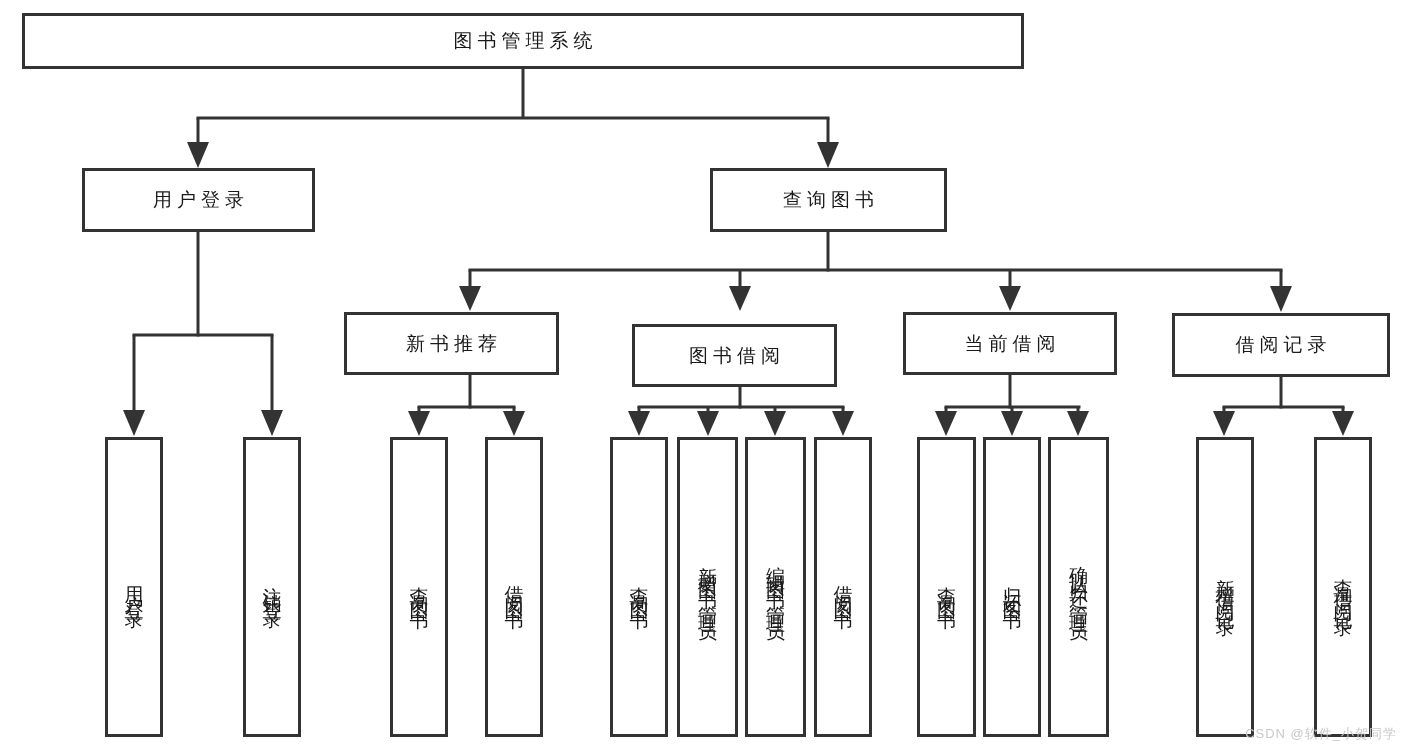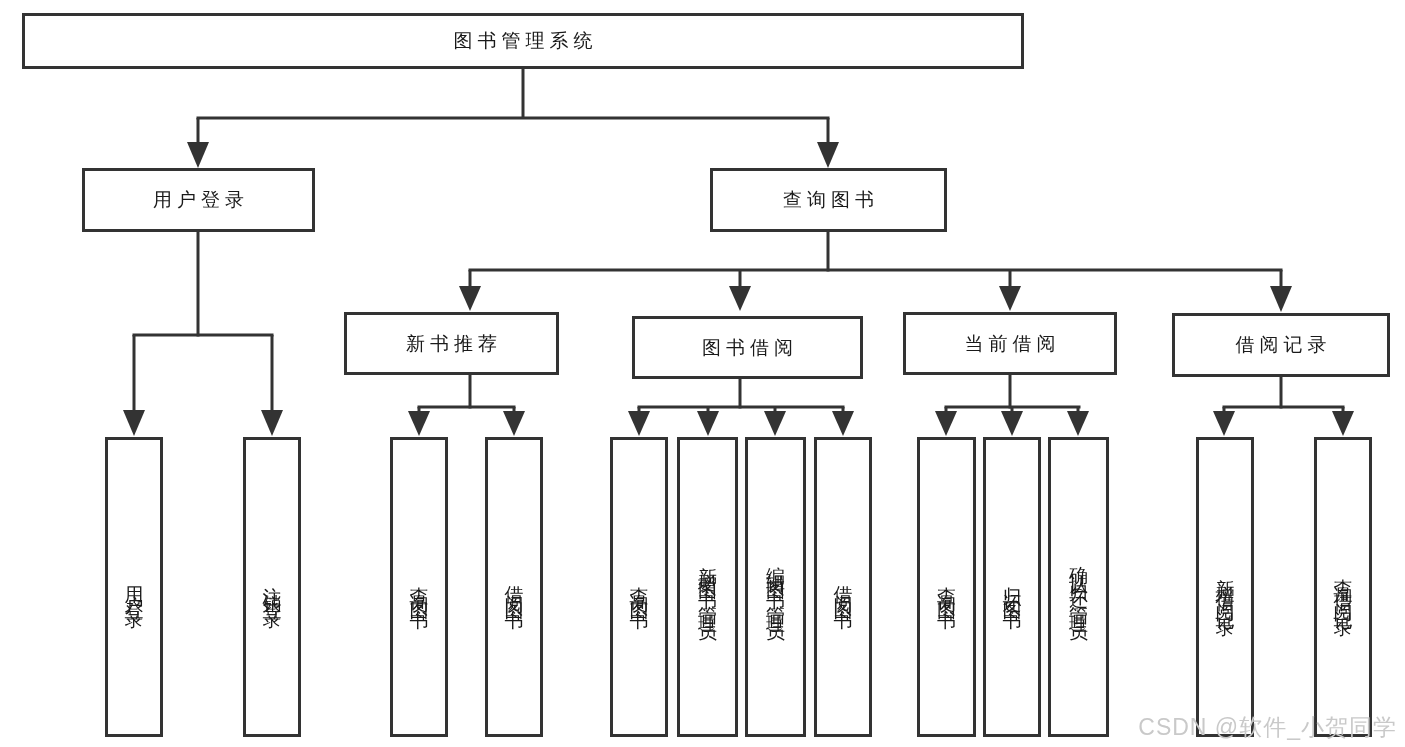--- a/index.html
+++ b/index.html
@@ -31,21 +31,21 @@
   .node.v span{
     writing-mode:vertical-rl;
     font-size:19px;
     letter-spacing:8px;
     line-height:1.15;
   }
   .watermark{
     position:absolute;
     right:8px;
     bottom:4px;
-    font-size:23px;
+    font-size:13px;
     color:#c9c9c9;
     letter-spacing:1px;
     z-index:3;
     white-space:nowrap;
   }
 </style>
 </head>
 <body>
 
 <div id="canvas">
@@ -122,21 +122,21 @@
   <div class="node h" style="left:82px;top:168px;width:233px;height:64px">
     <span>用户登录</span>
   </div>
   <div class="node h" style="left:710px;top:168px;width:237px;height:64px">
     <span>查询图书</span>
   </div>
 
   <div class="node h" style="left:344px;top:312px;width:215px;height:63px">
     <span>新书推荐</span>
   </div>
-  <div class="node h" style="left:632px;top:316px;width:231px;height:63px">
+  <div class="node h" style="left:632px;top:324px;width:205px;height:63px">
     <span>图书借阅</span>
   </div>
   <div class="node h" style="left:903px;top:312px;width:214px;height:63px">
     <span>当前借阅</span>
   </div>
   <div class="node h" style="left:1172px;top:313px;width:218px;height:64px">
     <span>借阅记录</span>
   </div>
 
   <div class="node v" style="left:105px;top:437px;width:58px;height:300px">

